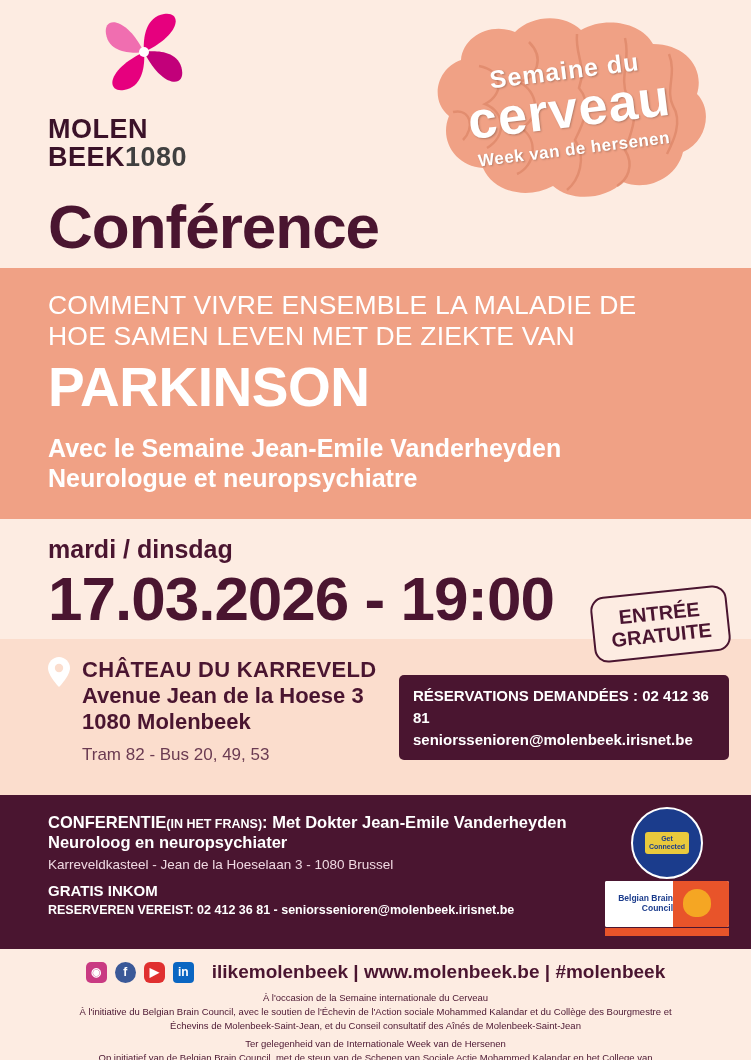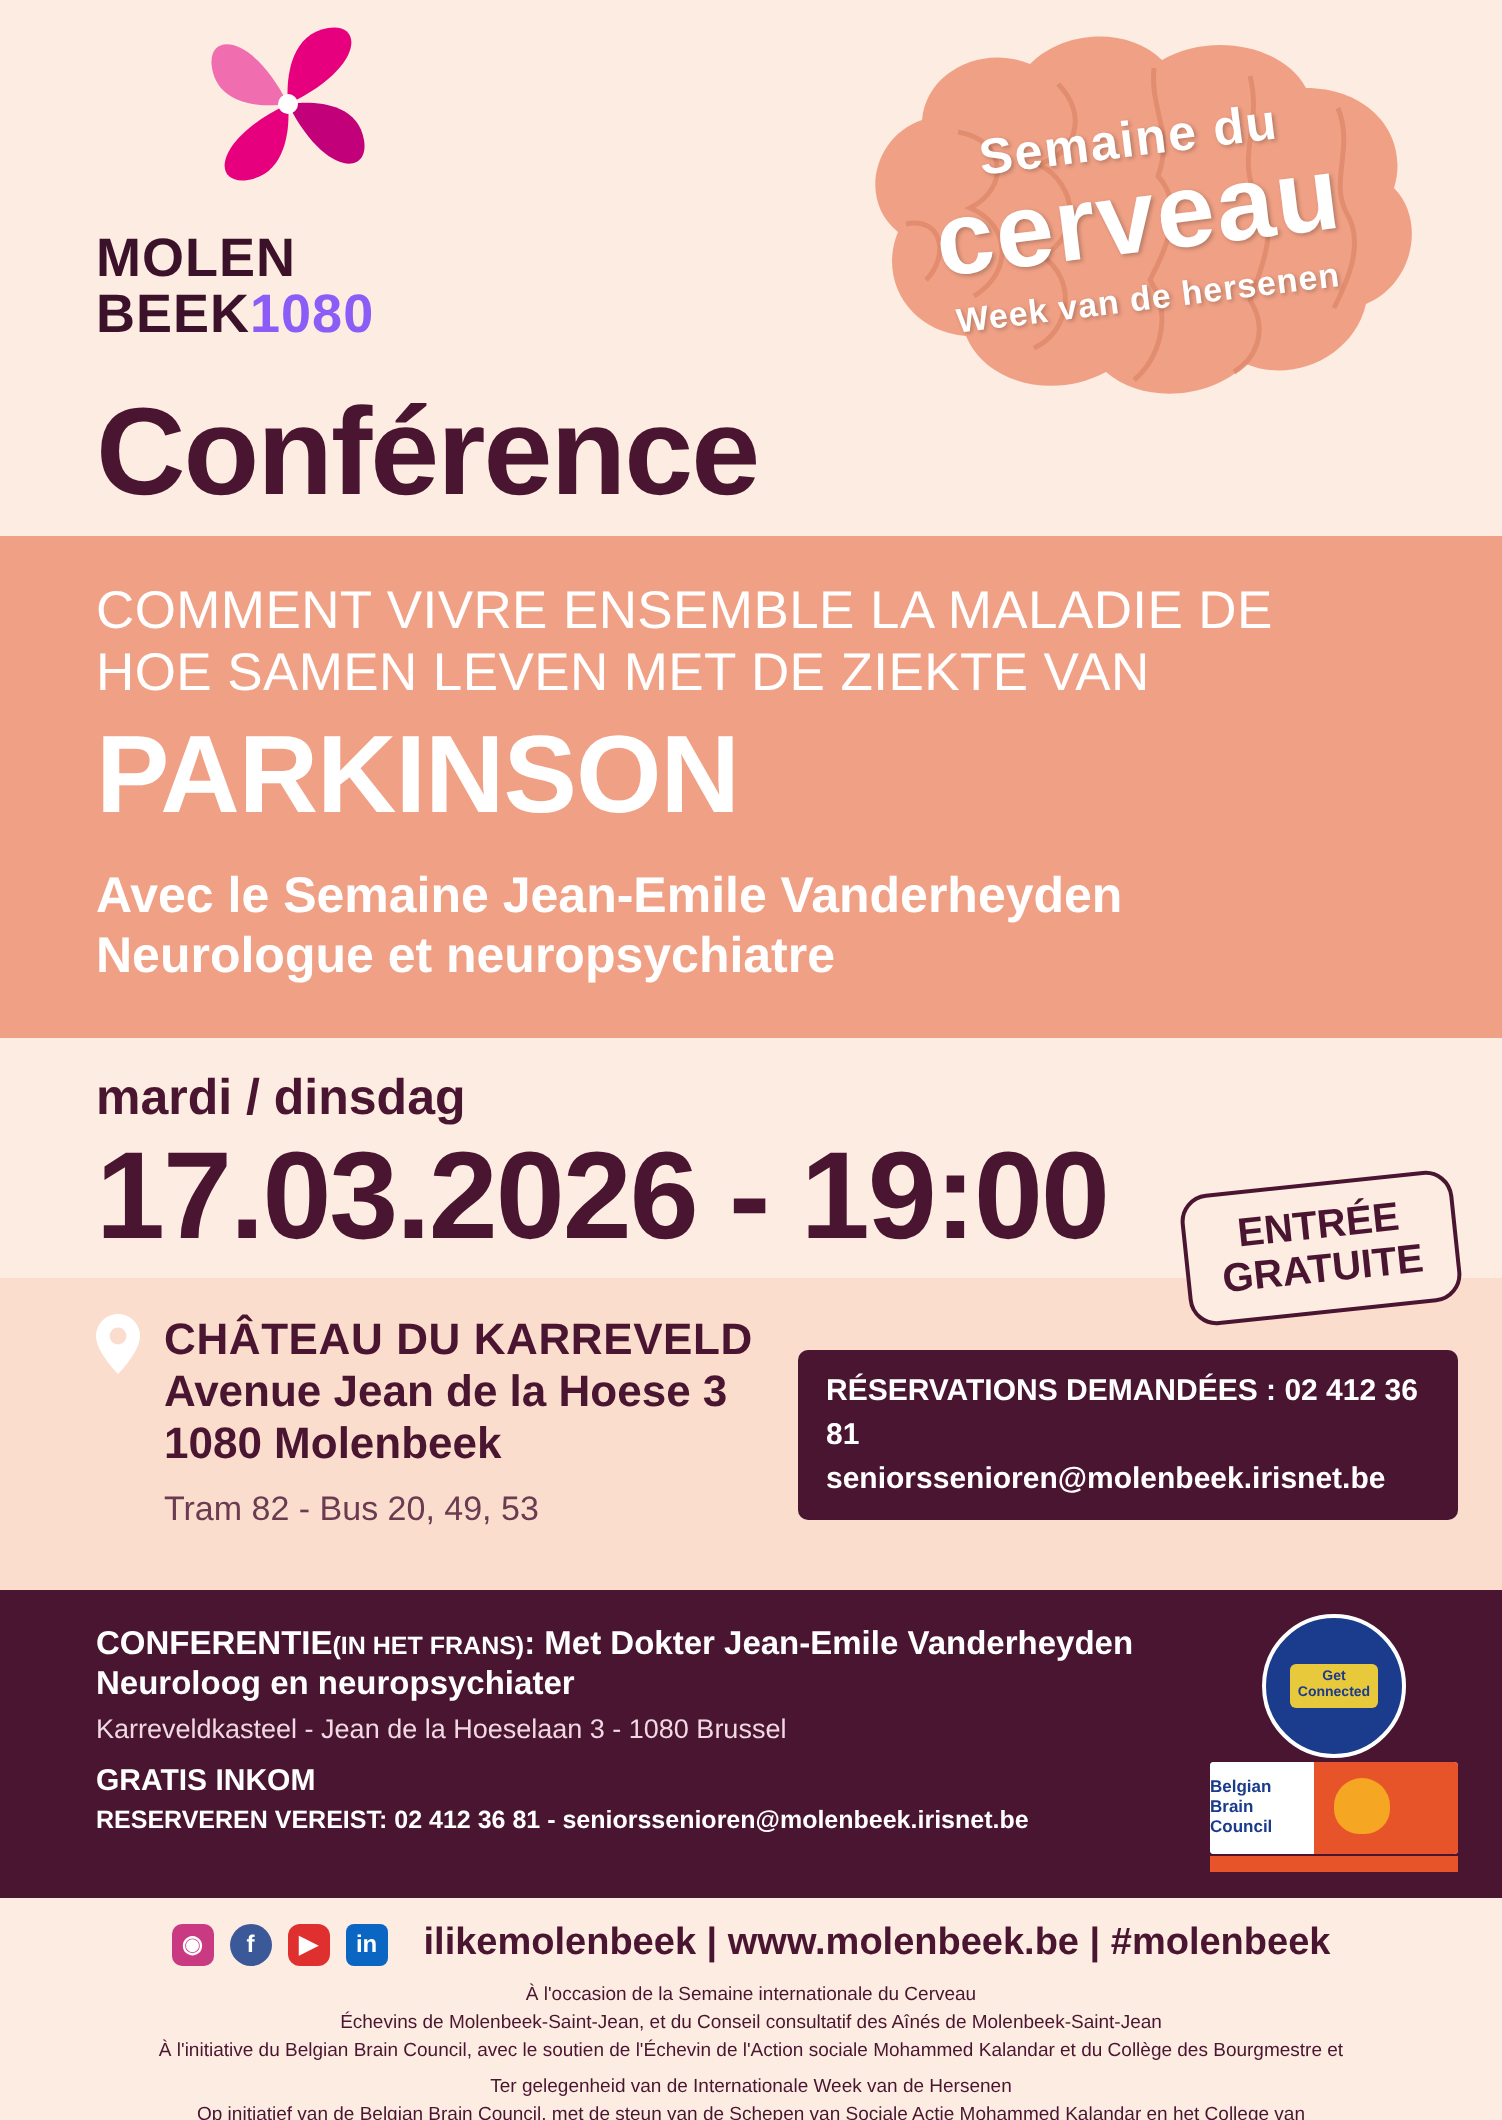--- a/index.html
+++ b/index.html
@@ -30,21 +30,21 @@
   }
   .pinwheel svg{display:block;}
   .logo-text{
     margin-top:24px;
     font-weight:bold;
     font-size:27px;
     letter-spacing:0.5px;
     line-height:1.02;
     color:#3b1229;
   }
-  .logo-text .num{color:#8b5cf6;}
+  .logo-text .num{color:#404040;}
 
   .brain{
     position:absolute;right:22px;top:8px;width:320px;height:200px;
   }
   .brain-label{
     position:absolute;left:0;top:0;width:320px;height:200px;
     display:flex;flex-direction:column;align-items:center;justify-content:center;
     color:#fff;text-align:center;
     transform:rotate(-7deg);
   }
@@ -139,22 +139,22 @@
     color:#fff;font-size:6px;font-weight:bold;text-align:center;line-height:1.1;
     border:2px solid #fff;
   }
   .badge-circle .inner{
     width:44px;height:22px;background:#e9c93c;border-radius:3px;
     color:#1b3c8c;font-size:7px;display:flex;align-items:center;justify-content:center;
   }
   .bbc{
     width:124px;height:46px;background:#fff;border-radius:2px;display:flex;overflow:hidden;
   }
-  .bbc .left{width:52px;background:#fff;color:#1b3c8c;font-size:8.5px;font-weight:bold;
-    display:flex;align-items:center;justify-content:center;text-align:left;line-height:1.15;}
+  .bbc .left{width:68px;background:#fff;color:#1b3c8c;font-size:8.5px;font-weight:bold;
+    display:flex;align-items:center;justify-content:center;text-align:right;line-height:1.15;}
   .bbc .mid{flex:1;background:#e8542a;position:relative;}
   .bbc .mid::after{
     content:"";position:absolute;left:10px;top:8px;width:28px;height:28px;
     background:#f5a623;border-radius:50% 50% 45% 45%;
   }
   .bbc-strip{width:124px;height:8px;background:#e8542a;margin-top:1px;}
 
   
   .footer{
     background:#fdece2;padding:12px 30px 10px 30px;text-align:center;
@@ -281,22 +281,22 @@
     <div class="social">
       <div class="si ig">◉</div>
       <div class="si fb">f</div>
       <div class="si yt">▶</div>
       <div class="si li">in</div>
       <div class="handle">ilikemolenbeek | www.molenbeek.be | #molenbeek</div>
     </div>
 
     <div class="fsmall">
       <div>À l'occasion de la Semaine internationale du Cerveau</div>
+      <div>À l'initiative du Belgian Brain Council, avec le soutien de l'Échevin de l'Action sociale Mohammed Kalandar et du Collège des Bourgmestre et</div>
       <div>Échevins de Molenbeek-Saint-Jean, et du Conseil consultatif des Aînés de Molenbeek-Saint-Jean</div>
-      <div>À l'initiative du Belgian Brain Council, avec le soutien de l'Échevin de l'Action sociale Mohammed Kalandar et du Collège des Bourgmestre et</div>
       <div style="height:5px"></div>
       <div>Ter gelegenheid van de Internationale Week van de Hersenen</div>
       <div>Op initiatief van de Belgian Brain Council, met de steun van de Schepen van Sociale Actie Mohammed Kalandar en het College van</div>
 
     </div>
 
   </div>
 
 </div>
 

